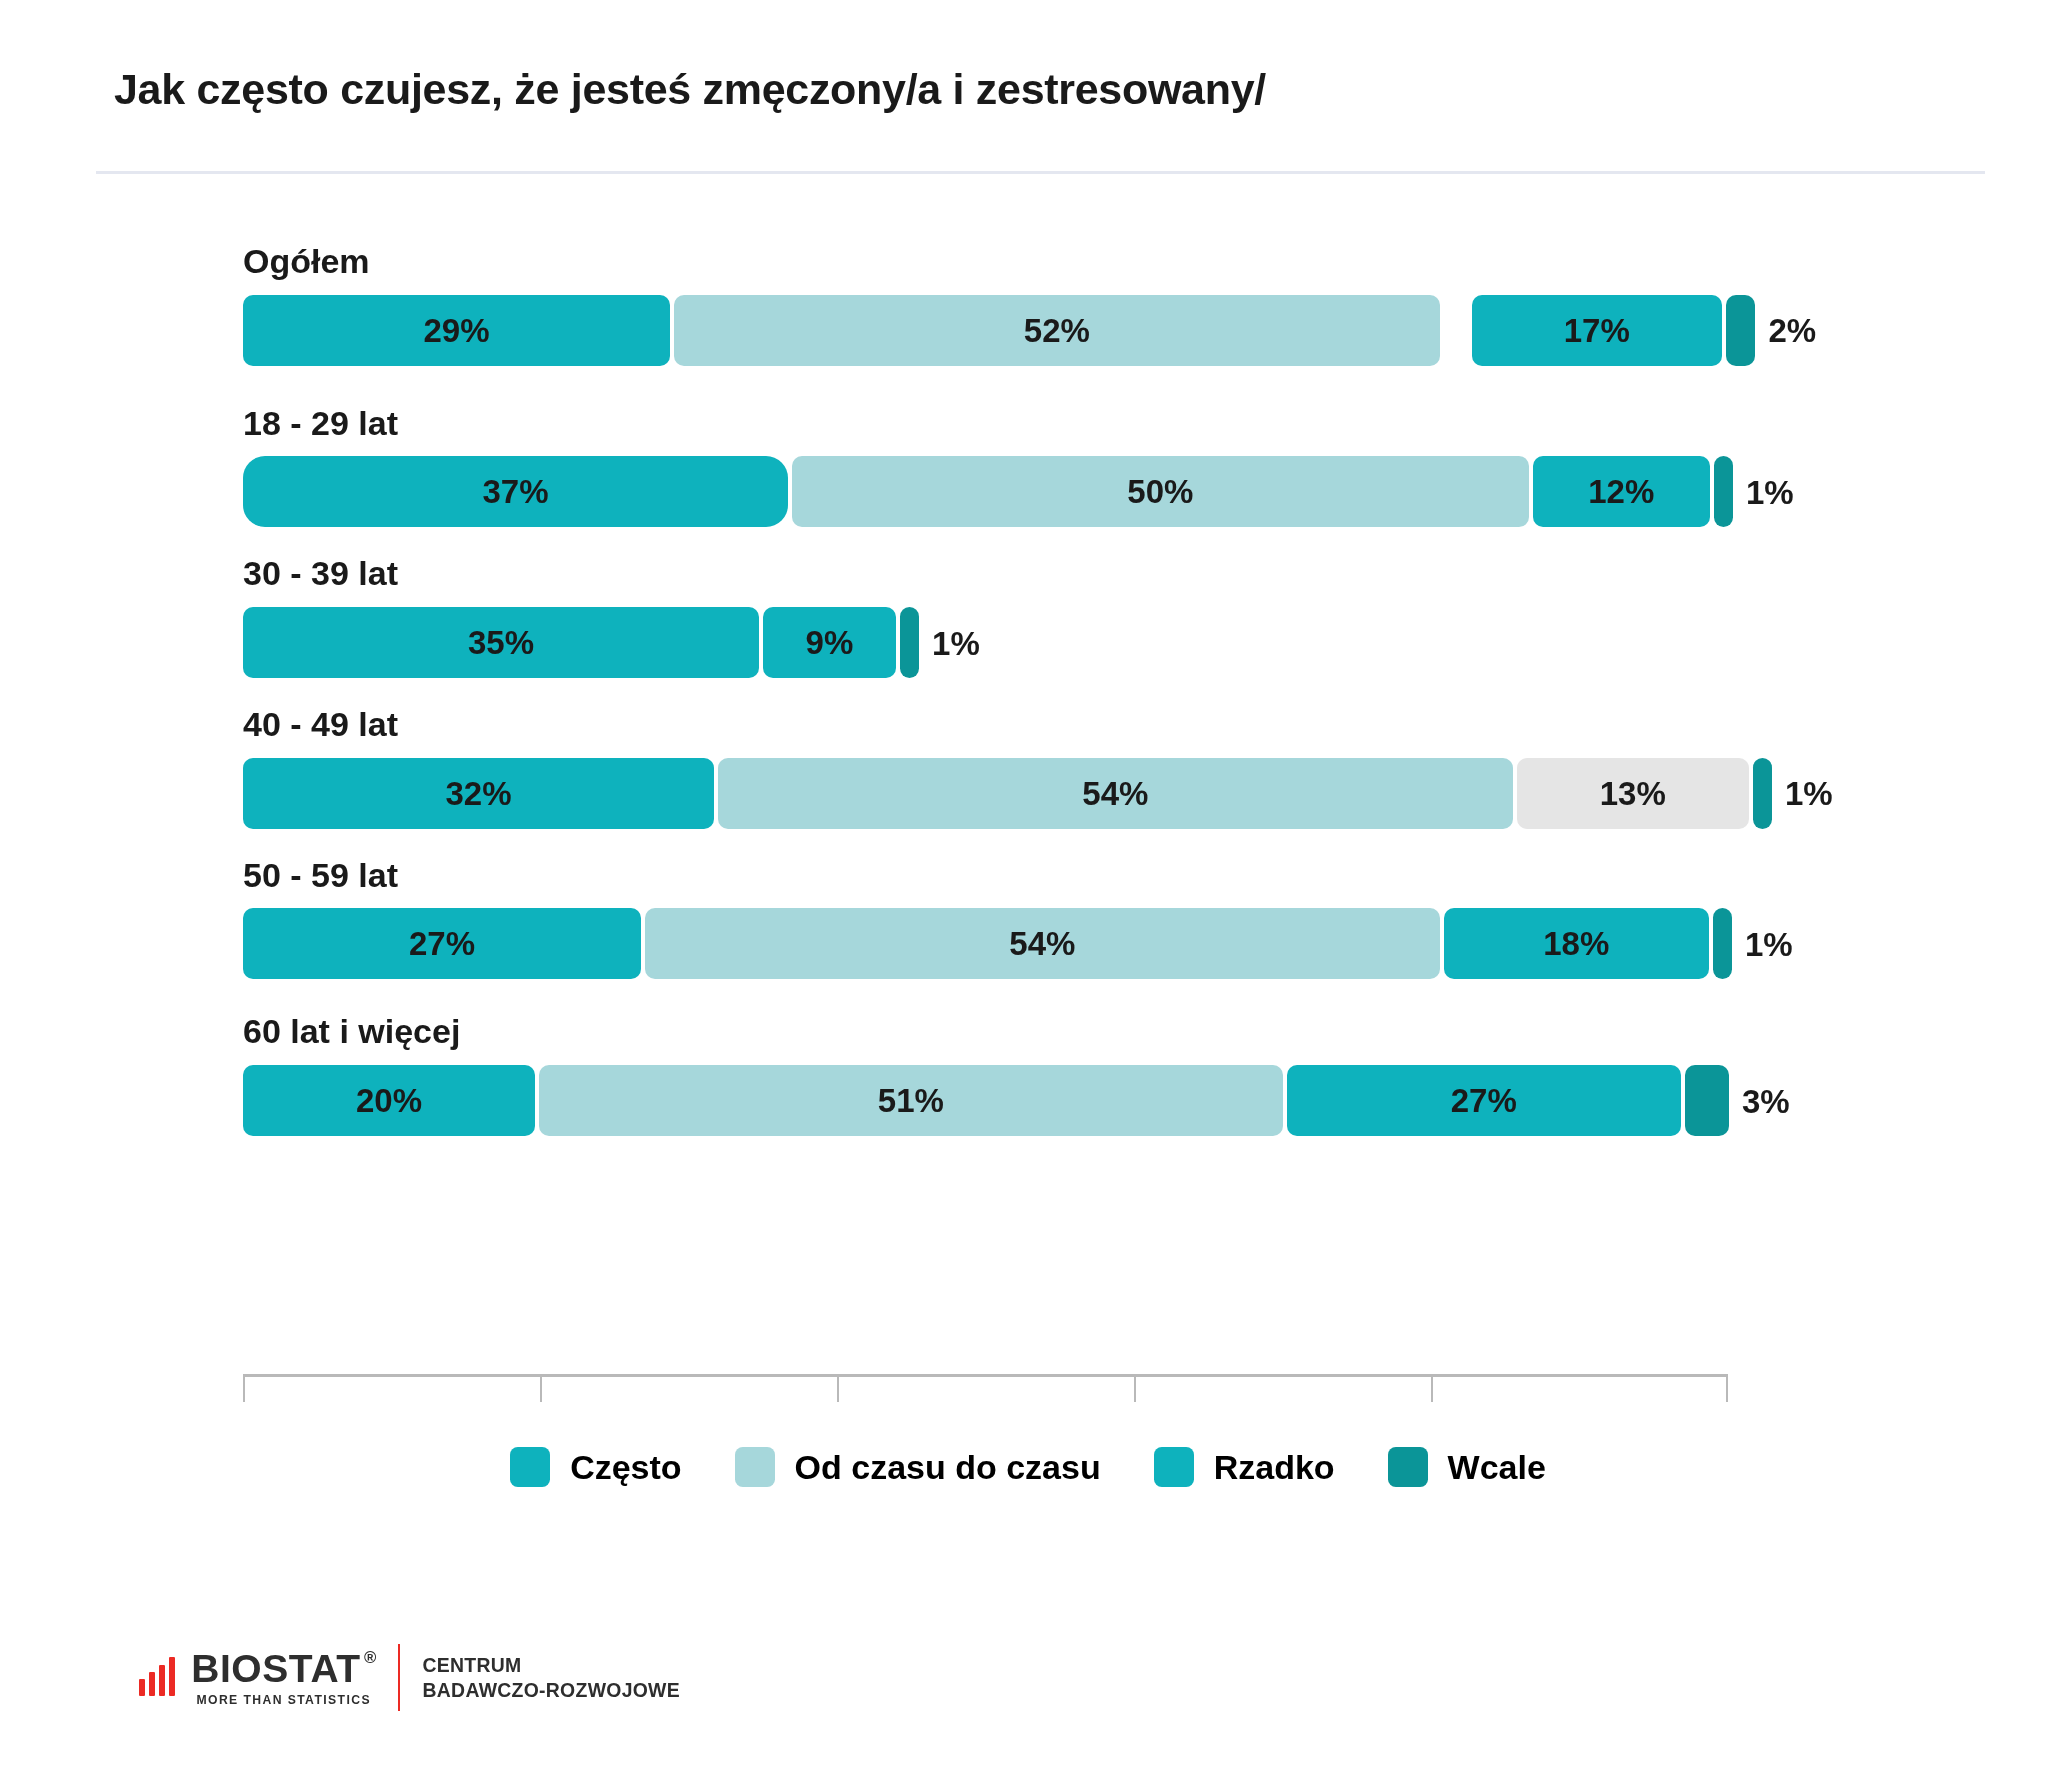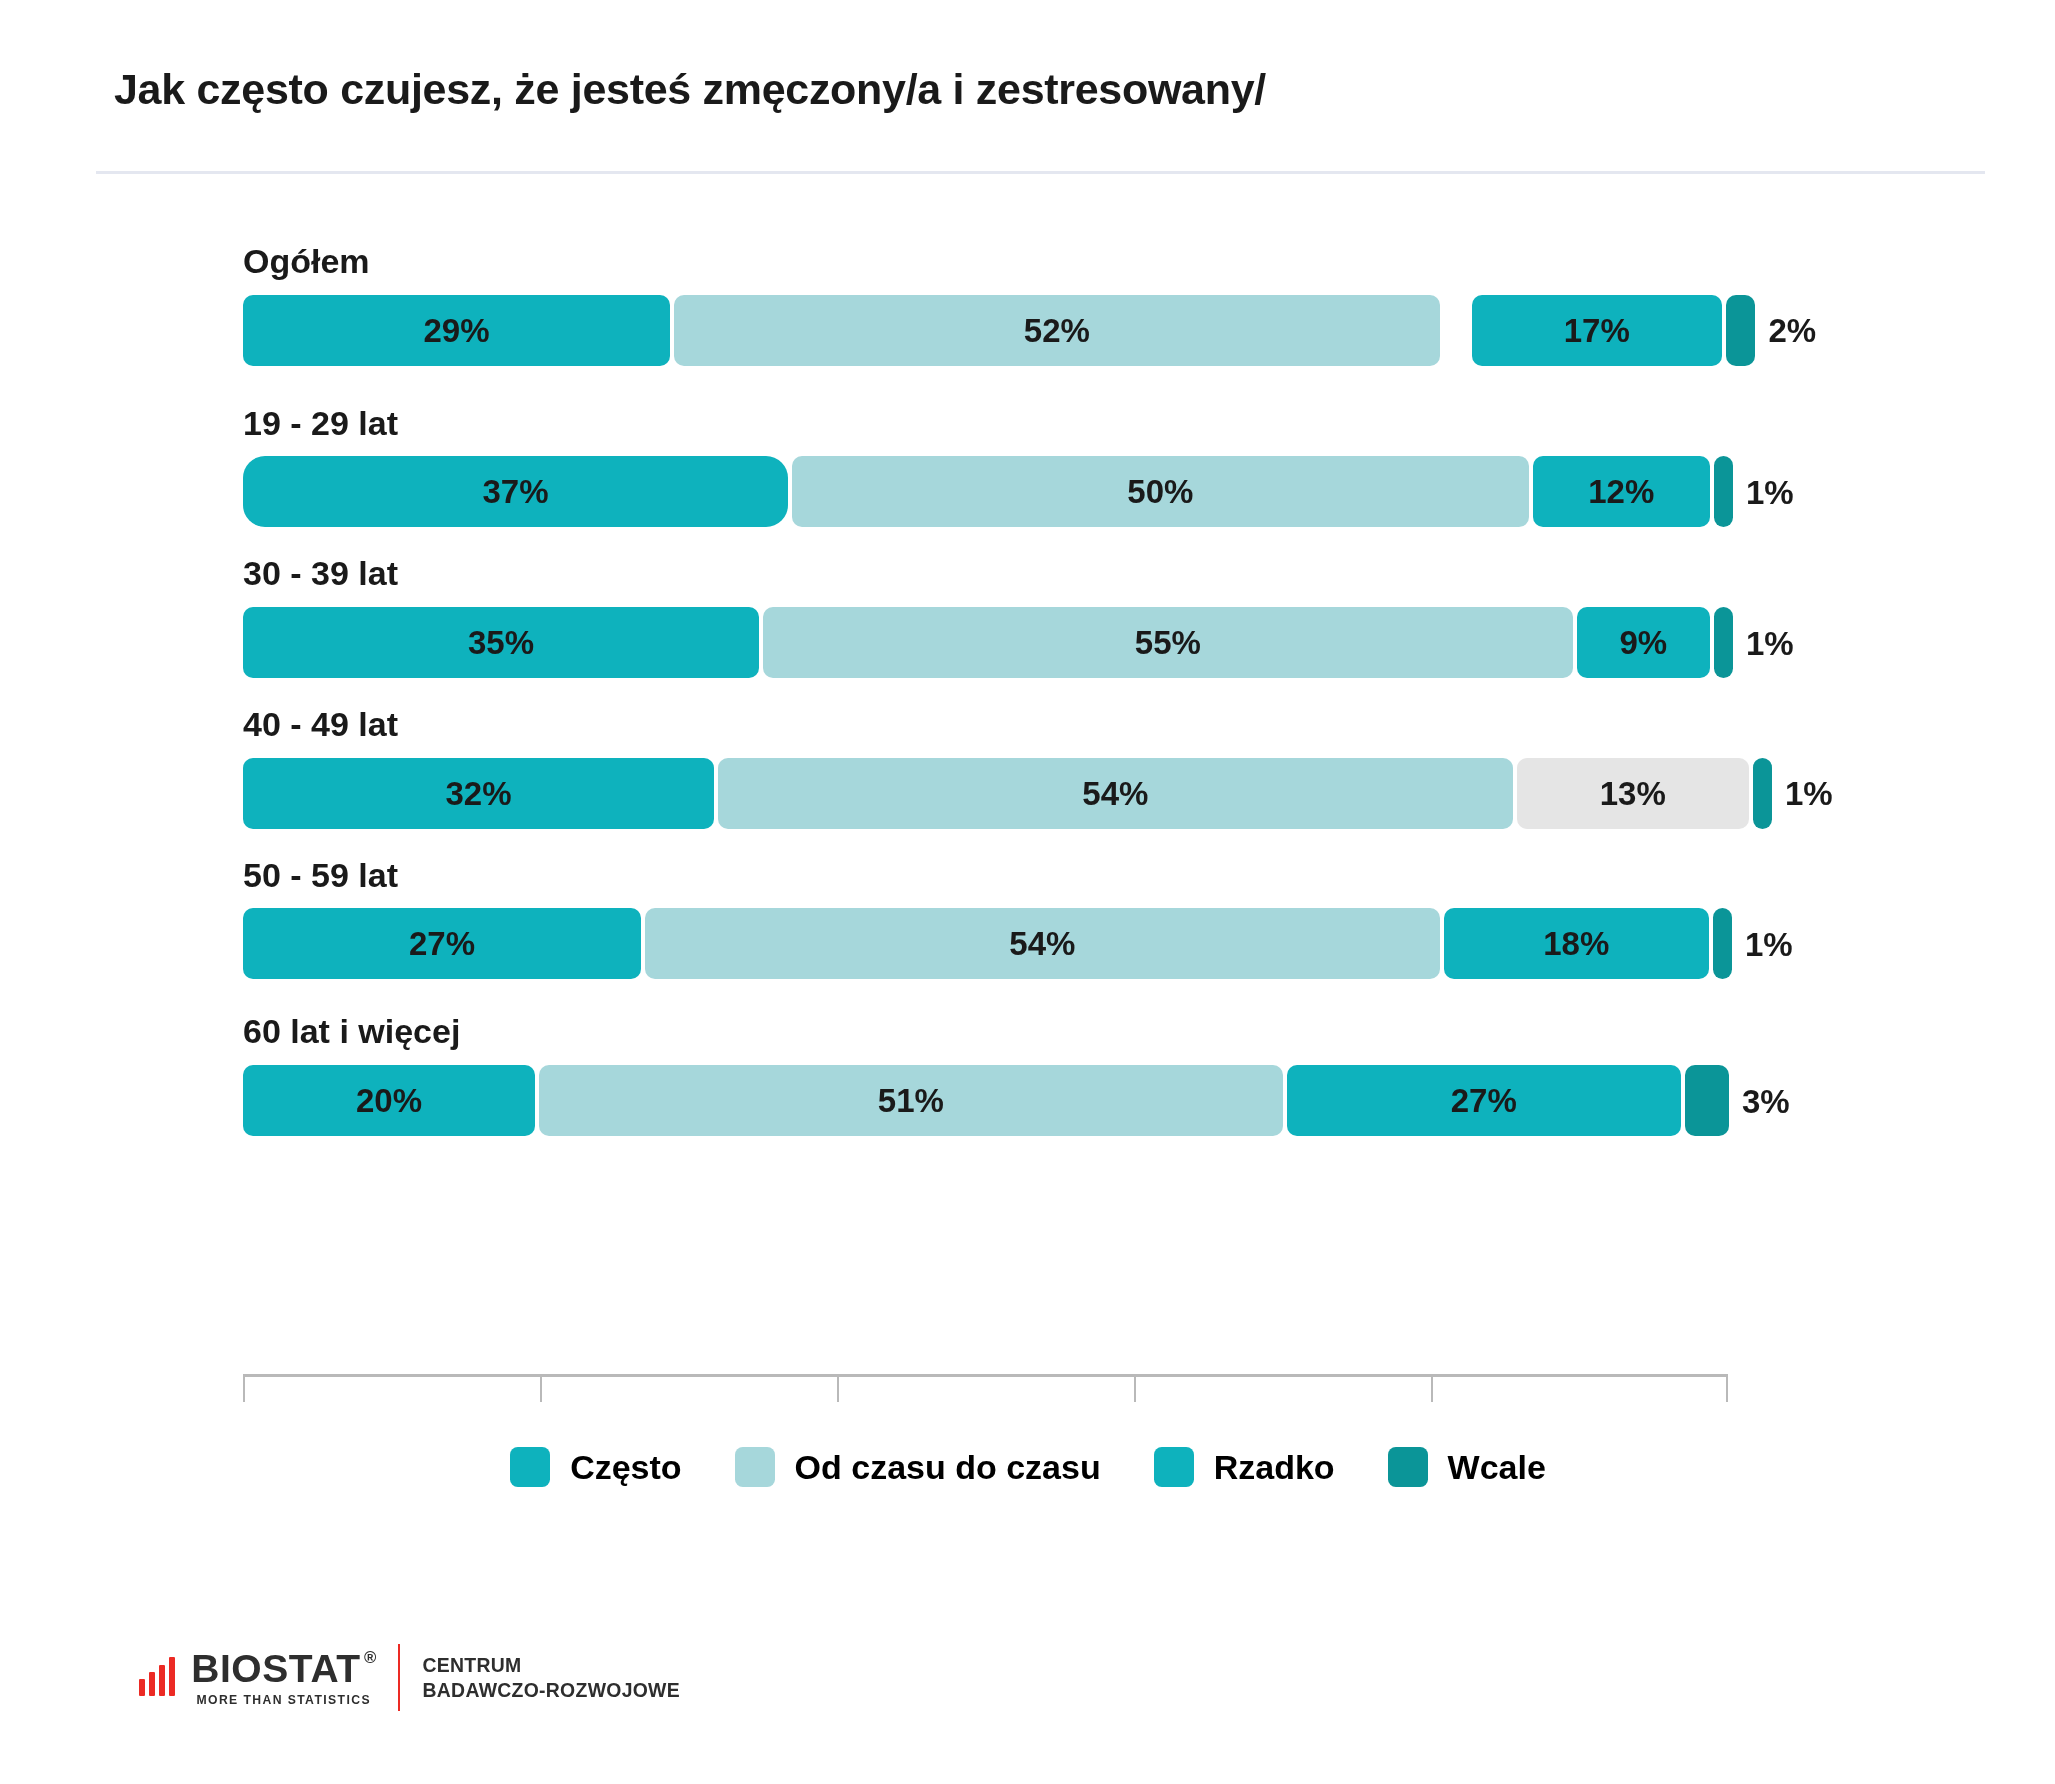--- a/index.html
+++ b/index.html
@@ -241,44 +241,41 @@
           </div>
           <div class="seg" style="width: 250px; background: rgb(14, 178, 189); margin-left: 28px;">
             <span class="seg-label">17%</span>
           </div>
           <div class="seg tiny" style="width: 29.5px; background: rgb(11, 149, 152);">
             <span class="seg-label">2%</span>
           </div>
         </div>
       </div>
       <div class="group" style="margin-bottom: 29px;">
-        <div class="cat-label">19 - 29 lat</div>
+        <div class="cat-label">18 - 29 lat</div>
         <div class="bar-row">
           <div class="seg" style="width: 545px; background: rgb(14, 178, 189); border-radius: 22px;">
             <span class="seg-label">37%</span>
           </div>
           <div class="seg" style="width: 737px; background: rgb(166, 215, 219);">
             <span class="seg-label">50%</span>
           </div>
           <div class="seg" style="width: 177px; background: rgb(14, 178, 189);">
             <span class="seg-label">12%</span>
           </div>
           <div class="seg tiny" style="width: 19px; background: rgb(11, 149, 152);">
             <span class="seg-label">1%</span>
           </div>
         </div>
       </div>
       <div class="group" style="margin-bottom: 29px;">
         <div class="cat-label">30 - 39 lat</div>
         <div class="bar-row">
           <div class="seg" style="width: 516px; background: rgb(14, 178, 189);">
             <span class="seg-label">35%</span>
-          </div>
-          <div class="seg" style="width: 810px; background: rgb(166, 215, 219);">
-            <span class="seg-label">55%</span>
           </div>
           <div class="seg" style="width: 133px; background: rgb(14, 178, 189);">
             <span class="seg-label">9%</span>
           </div>
           <div class="seg tiny" style="width: 19px; background: rgb(11, 149, 152);">
             <span class="seg-label">1%</span>
           </div>
         </div>
       </div>
       <div class="group" style="margin-bottom: 29px;">

